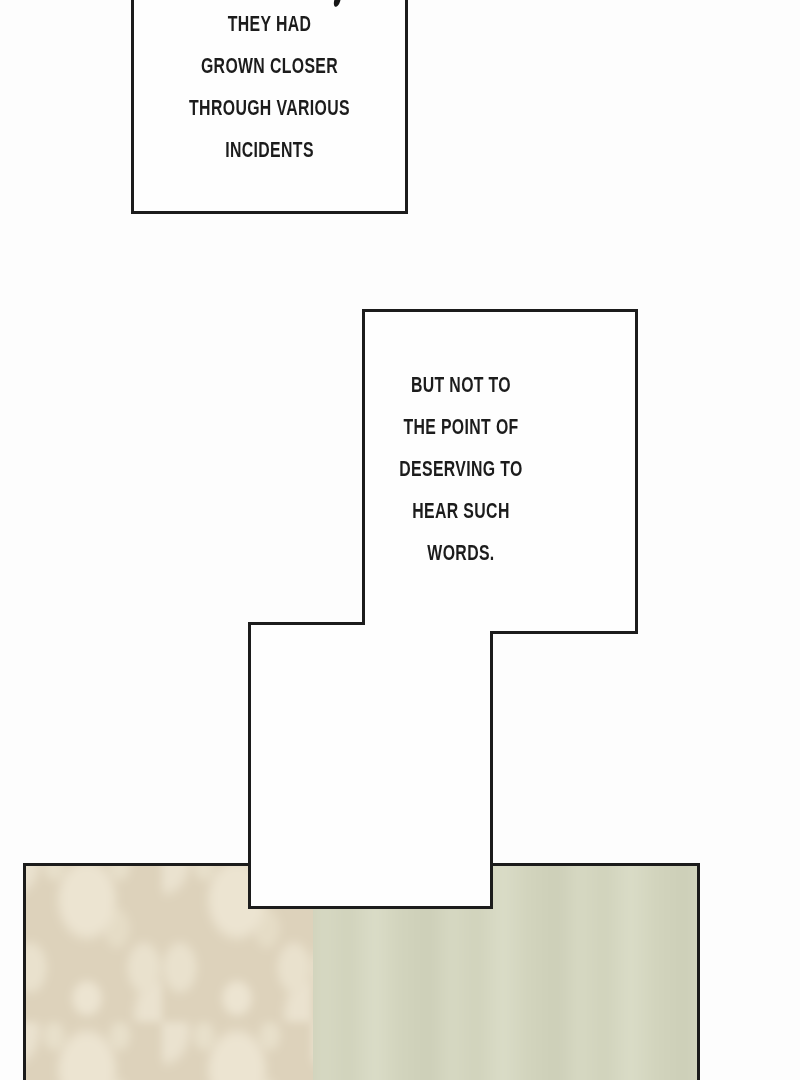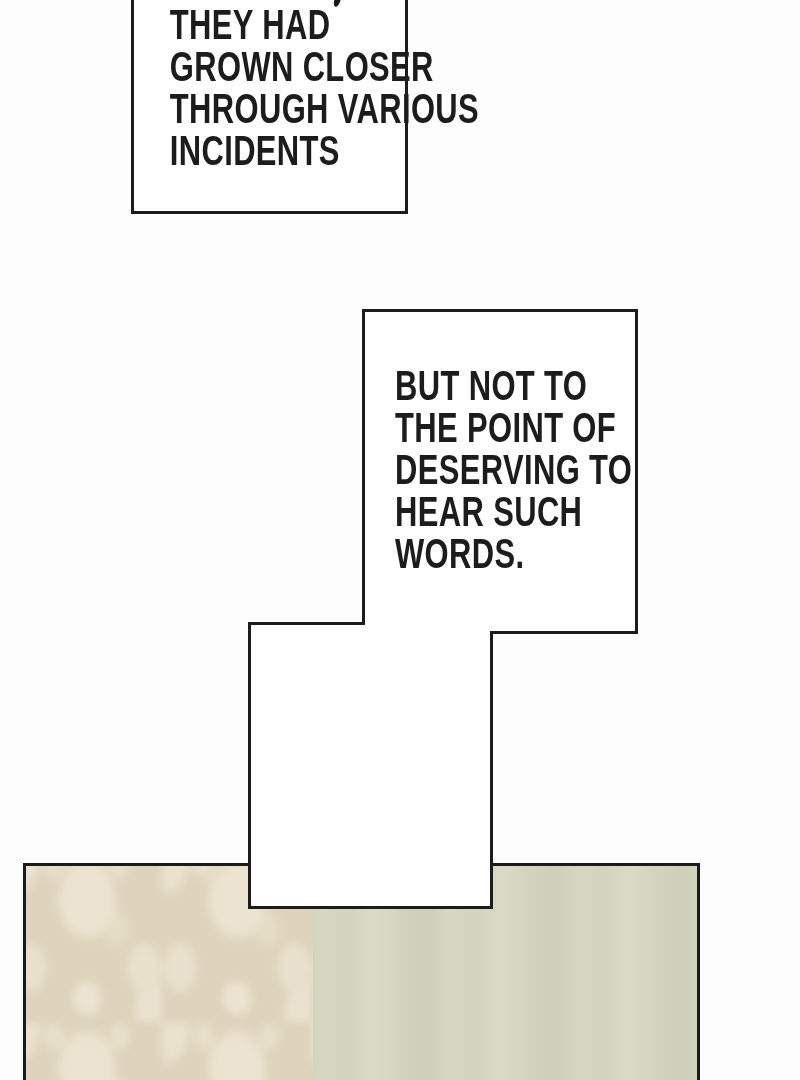--- a/index.html
+++ b/index.html
@@ -29,24 +29,24 @@
     transform:rotate(16deg);
   }
   
   .bubble-svg{
     position:absolute;left:0;top:0;
     width:800px;height:1080px;
   }
   
   .btext{
     position:absolute;
-    text-align:left;
+    text-align:center;
     color:#1c1c1c;
     font-weight:700;
-    font-size:43px;
+    font-size:22px;
     line-height:42px;
     letter-spacing:.5px;
     white-space:nowrap;
   }
   .btext .squeeze{
     transform:scaleX(.72);
     transform-origin:50% 50%;
   }
   
   .panel{
@@ -121,21 +121,21 @@
 
   <div class="btext" style="left:131px;top:3px;width:277px">
     <div class="squeeze">
       <div>THEY HAD</div>
       <div>GROWN CLOSER</div>
       <div>THROUGH VARIOUS</div>
       <div>INCIDENTS</div>
     </div>
   </div>
 
-  <div class="btext" style="left:362px;top:364px;width:236px">
+  <div class="btext" style="left:343px;top:364px;width:236px">
     <div class="squeeze">
       <div>BUT NOT TO</div>
       <div>THE POINT OF</div>
       <div>DESERVING TO</div>
       <div>HEAR SUCH</div>
       <div>WORDS.</div>
     </div>
   </div>
 
 

